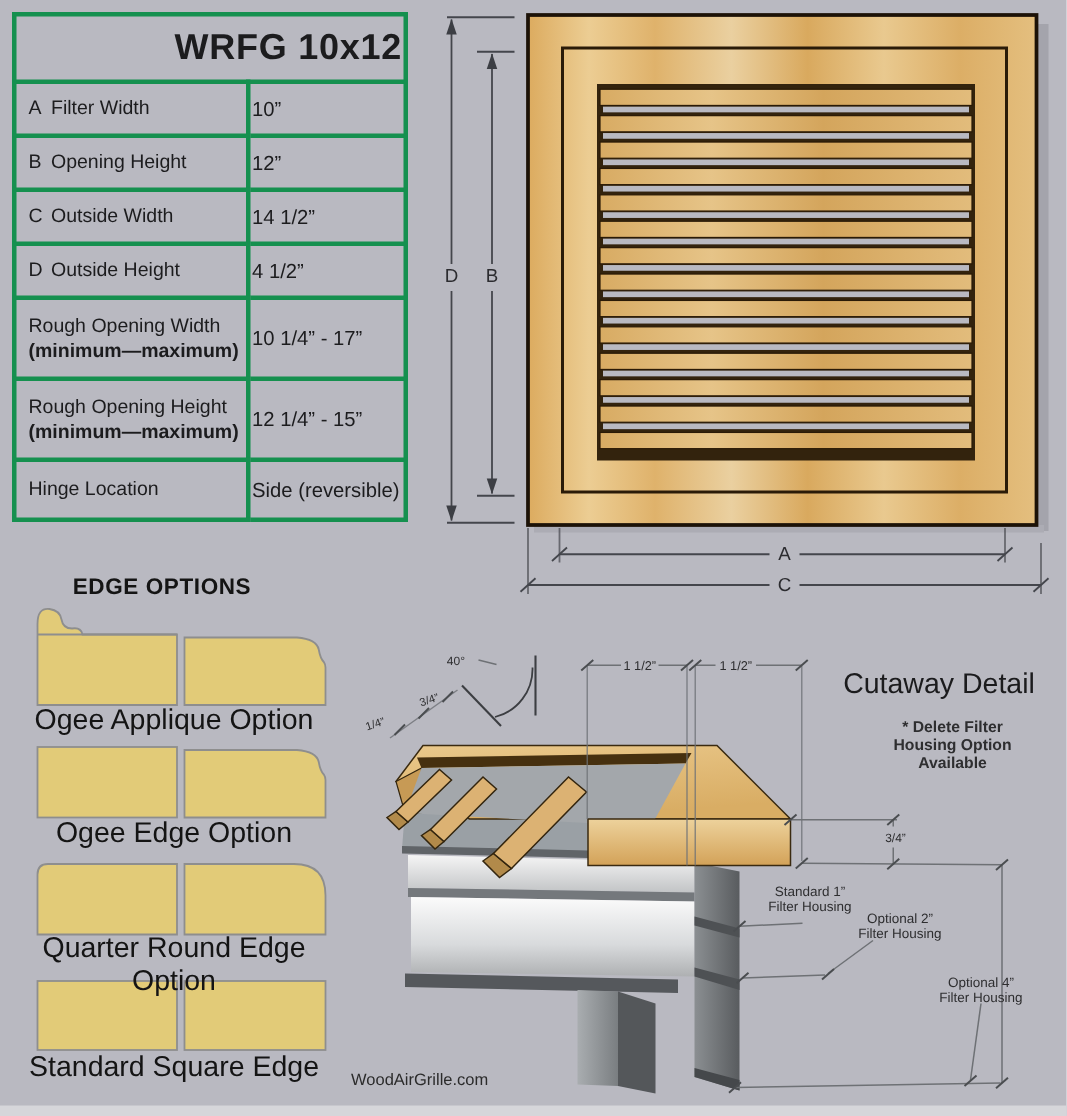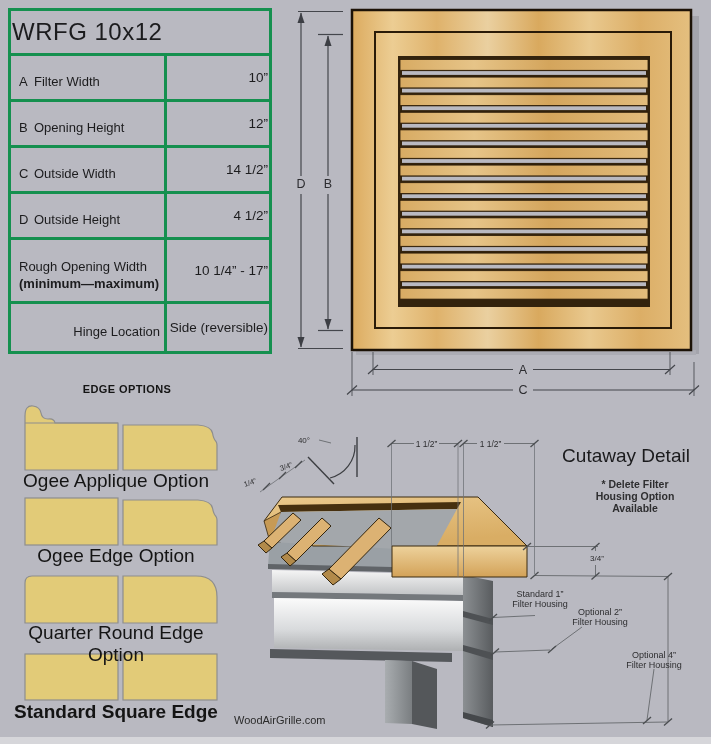--- a/index.html
+++ b/index.html
@@ -2,34 +2,34 @@
 <html><head>
 <meta charset="utf-8">
 <style>
   html,body{margin:0;padding:0;}
   body{font-family:"Liberation Sans", sans-serif;}
   #stage{position:relative;width:711px;height:744px;background:#b9b9c1;overflow:hidden;}
 
   
   .spec-table{position:absolute;left:8px;top:8px;border-collapse:collapse;}
   .spec-table td{border:3px solid #15904f;color:#1c1c1e;vertical-align:middle;}
-  .spec-table .title-cell{width:254px;height:40px;text-align:left;font-size:24px;font-weight:400;letter-spacing:.5px;}
-  .spec-table .lbl{width:141px;padding:12px 4px 2px 8px;font-size:13px;line-height:1.3;}
-  .spec-table .val{width:100px;text-align:right;font-size:13.5px;margin-left:40px;}
+  .spec-table .title-cell{width:254px;height:40px;text-align:right;font-size:24px;font-weight:700;letter-spacing:.5px;}
+  .spec-table .lbl{width:141px;padding:2px 4px 2px 8px;font-size:13px;line-height:1.3;}
+  .spec-table .val{width:100px;text-align:left;font-size:13.5px;margin-left:40px;}
   .spec-table .letter{display:inline-block;min-width:15px;}
   .spec-table .letter:empty{min-width:0;}
   .spec-table .sub{display:block;font-weight:bold;}
   .spec-table .sub:empty{display:none;}
   .row-s td{height:29px;}
   .row-m td{height:47px;}
-  .row-h td{height:33px;text-align:right;}
+  .row-h td{height:33px;}
 
   
-  .edge-heading{position:absolute;left:27px;top:383px;width:200px;text-align:center;
-    font-size:11px;font-weight:600;letter-spacing:.4px;color:#141414;}
+  .edge-heading{position:absolute;left:8px;top:383px;width:200px;text-align:center;
+    font-size:15px;font-weight:600;letter-spacing:.4px;color:#141414;}
   .edge-label{position:absolute;left:0;width:232px;text-align:center;font-size:19px;color:#141414;}
 
   .abs{position:absolute;}
   .footer-site{position:absolute;left:234px;top:714px;font-size:11px;font-weight:500;color:#2b2b2b;}
   .footer-copy{position:absolute;left:234px;top:730px;font-size:7.8px;color:#3a3a3e;}
   .bottom-strip{position:absolute;left:0;top:737px;width:711px;height:7px;background:#d6d6da;}
 
   svg text{font-family:"Liberation Sans", sans-serif;}
 </style>
 </head>
@@ -54,20 +54,24 @@
       <td class="lbl"><span class="letter">C</span><span>Outside Width</span></td>
       <td class="val">14 1/2”</td>
     </tr>
     <tr class="row-s">
       <td class="lbl"><span class="letter">D</span><span>Outside Height</span></td>
       <td class="val">4 1/2”</td>
     </tr>
     <tr class="row-m">
       <td class="lbl"><span>Rough Opening Width</span><span class="sub">(minimum—maximum)</span></td>
       <td class="val">10 1/4” - 17”</td>
+    </tr>
+    <tr class="row-m">
+      <td class="lbl"><span>Rough Opening Height</span><span class="sub">(minimum—maximum)</span></td>
+      <td class="val">12 1/4” - 15”</td>
     </tr>
     <tr class="row-h">
       <td class="lbl"><span>Hinge Location</span></td>
       <td class="val">Side (reversible)</td>
     </tr>
   </tbody>
     </table>
 
   <svg class="abs" style="left:290px;top:0;" width="421" height="400" viewBox="0 0 421 400">
     <defs>
@@ -182,21 +186,21 @@
       <path d="M123,196 H196 Q217,196 217,217 V243 H123 Z"></path>
 
       <rect x="25" y="274" width="93" height="46"></rect>
       <rect x="123" y="274" width="94" height="46"></rect>
     </g>
   </svg>
 
   <div class="edge-label" style="top:545px;">Ogee Edge Option</div>
   <div class="edge-label" style="top:470px;">Ogee Applique Option</div>
   <div class="edge-label" style="top:622px;">Quarter Round Edge Option</div>
-  <div class="edge-label" style="top:701px;font-weight:bold;">Standard Square Edge</div>
+  <div class="edge-label" style="top:701px;">Standard Square Edge</div>
 
   <svg class="abs" style="left:230px;top:420px;" width="481" height="324" viewBox="0 0 481 324">
     <defs>
       <linearGradient id="silver1" x1="0" y1="0" x2="0" y2="1">
         <stop offset="0" stop-color="#f5f5f5"></stop>
           <stop offset="1" stop-color="#c2c4c6"></stop>
       </linearGradient>
       <linearGradient id="silver2" x1="0" y1="0" x2="0" y2="1">
         <stop offset="0" stop-color="#fbfbfb"></stop>
           <stop offset="0.6" stop-color="#d8dadc"></stop>

